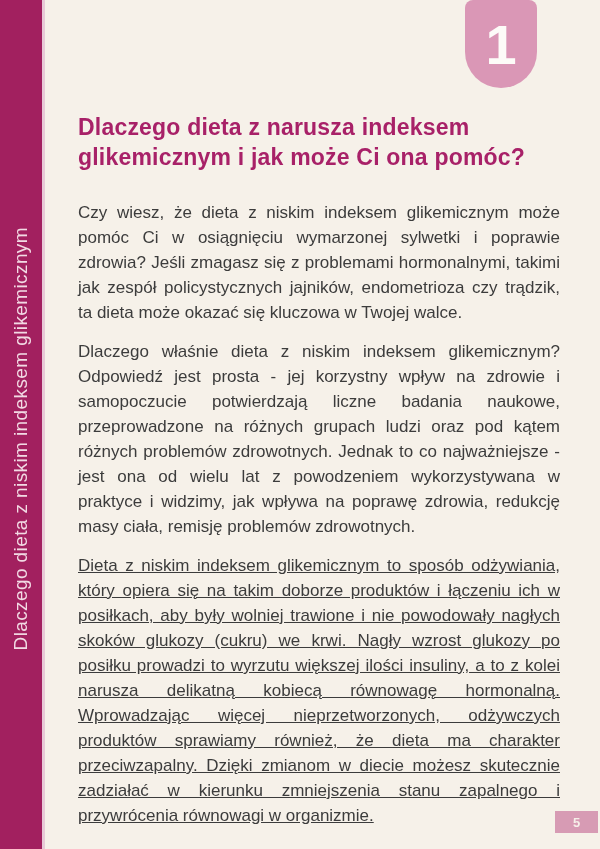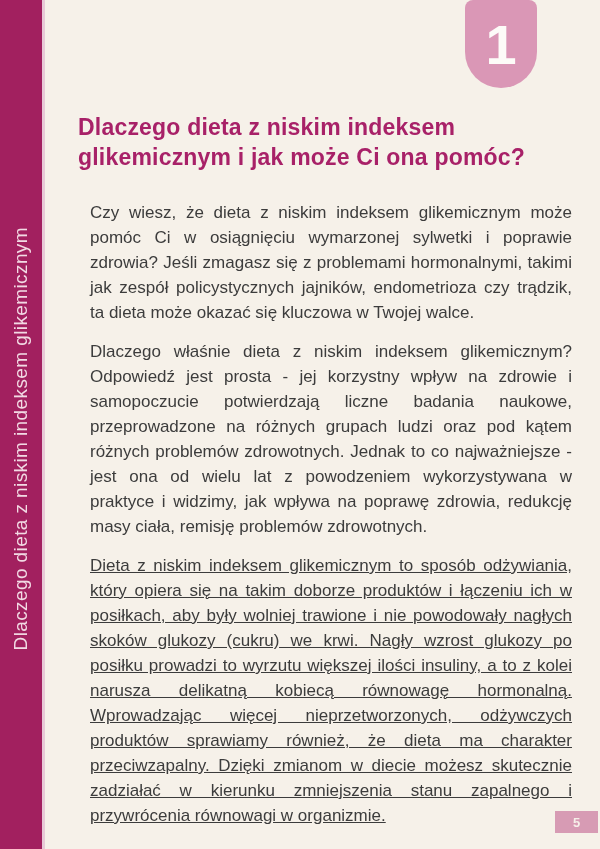--- a/index.html
+++ b/index.html
@@ -80,21 +80,20 @@
   }
 
   .body-text p {
     color: #3C3C3C;
     font-size: 17px;
     line-height: 25px;
     text-align: justify;
     text-justify: inter-word;
     margin-bottom: 14px;
     width: 482px;
-    margin-left: 12px;
   }
   .body-text p:last-child { margin-bottom: 0; text-decoration: underline; }
 
   
   .page-number {
     position: absolute;
     left: 555px;
     top: 811px;
     width: 43px;
     height: 22px;
@@ -114,21 +113,21 @@
 
 <aside class="sidebar">
   <span class="vlabel">Dlaczego dieta z niskim indeksem glikemicznym</span>
 </aside>
 
 <div class="chapter-badge">
   <span class="num">1</span>
 </div>
 
 <main class="main">
-  <h1 class="page-title">Dlaczego dieta z niskim indeksem glikemicznym i jak może Ci ona pomóc?</h1>
+  <h1 class="page-title">Dlaczego dieta z narusza indeksem glikemicznym i jak może Ci ona pomóc?</h1>
 
   <div class="body-text">
     <p>Czy wiesz, że dieta z niskim indeksem glikemicznym może pomóc Ci w osiągnięciu wymarzonej sylwetki i poprawie zdrowia? Jeśli zmagasz się z problemami hormonalnymi, takimi jak zespół policystycznych jajników, endometrioza czy trądzik, ta dieta może okazać się kluczowa w Twojej walce.</p>
     <p>Dlaczego właśnie dieta z niskim indeksem glikemicznym? Odpowiedź jest prosta - jej korzystny wpływ na zdrowie i samopoczucie potwierdzają liczne badania naukowe, przeprowadzone na różnych grupach ludzi oraz pod kątem różnych problemów zdrowotnych. Jednak to co najważniejsze - jest ona od wielu lat z powodzeniem wykorzystywana w praktyce i widzimy, jak wpływa na poprawę zdrowia, redukcję masy ciała, remisję problemów zdrowotnych.</p>
     <p>Dieta z niskim indeksem glikemicznym to sposób odżywiania, który opiera się na takim doborze produktów i łączeniu ich w posiłkach, aby były wolniej trawione i nie powodowały nagłych skoków glukozy (cukru) we krwi. Nagły wzrost glukozy po posiłku prowadzi to wyrzutu większej ilości insuliny, a to z kolei narusza delikatną kobiecą równowagę hormonalną. Wprowadzając więcej nieprzetworzonych, odżywczych produktów sprawiamy również, że dieta ma charakter przeciwzapalny. Dzięki zmianom w diecie możesz skutecznie zadziałać w kierunku zmniejszenia stanu zapalnego i przywrócenia równowagi w organizmie.</p>
   </div>
 </main>
 
 <div class="page-number">
   <span class="pn">5</span>

